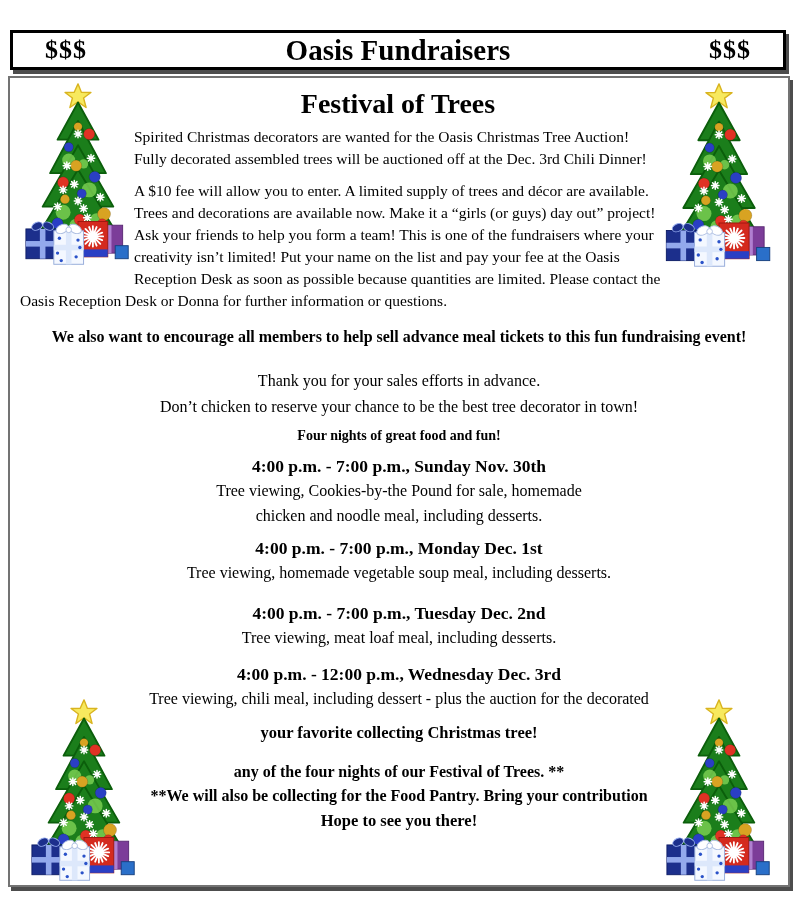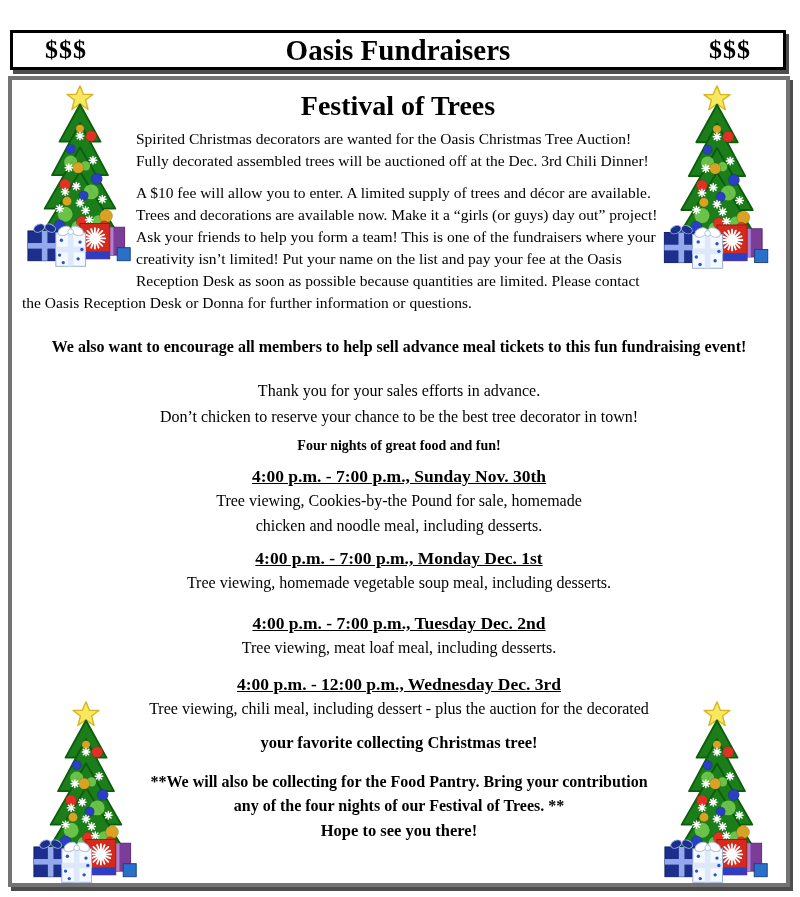--- a/index.html
+++ b/index.html
@@ -12,43 +12,43 @@
   .banner {
     position:absolute; left:10px; right:14px; top:30px; height:40px;
     border:3px solid #000; background:#fff; box-shadow:3px 4px 0 #4d4d4d;
     display:flex; align-items:center; justify-content:space-between; padding:0 32px;
   }
   .banner .dollars { font-size:26px; font-weight:bold; letter-spacing:1px; }
   .banner .btitle  { font-size:29px; font-weight:bold; }
   
   .sheet {
     position:absolute; left:8px; right:10px; top:76px; bottom:10px;
-    border:4px solid #737373; background:#fff; box-shadow:3px 4px 0 #4d4d4d;
+    border:2px solid #737373; background:#fff; box-shadow:3px 4px 0 #4d4d4d;
     padding:4px 10px; overflow:hidden;
   }
   
   .tree { display:block; }
   .tree svg { display:block; }
   .tree-fl { float:left;  width:112px; height:200px; margin-left:2px; }
   .tree-fr { float:right; width:116px; height:200px; }
   .tree-bl { position:absolute; left:18px;  top:620px; width:112px; height:186px; }
   .tree-br { position:absolute; right:12px; top:620px; width:114px; height:186px; }
   
   h1.title { text-align:center; font-size:28px; font-weight:bold; margin:6px 0 6px; }
   p.lead   { font-size:15.5px; line-height:22px; text-align:left; }
   p.lead.first { margin-bottom:10px; }
   .center  { text-align:center; }
   .nowrap  { white-space:nowrap; }
-  .encourage { clear:both; font-weight:bold; font-size:16px; margin-top:22px; line-height:22px; }
+  .encourage { clear:both; font-weight:bold; font-size:16px; margin-top:14px; line-height:22px; }
   .thanks  { font-size:16px; margin-top:22px; line-height:22px; }
   .reserve { font-size:16px; margin-top:4px; line-height:22px; }
   h2.sched-heading { font-size:14px; font-weight:bold; margin-top:4px; line-height:28px; text-align:center; }
   .sched { text-align:center; }
   .sched .time {
-    font-size:17.5px; font-weight:bold; text-decoration:underline;
+    font-size:17.5px; font-weight:bold; 
     line-height:24px; white-space:nowrap;
   }
   .sched .desc { font-size:16px; line-height:25px; white-space:nowrap; }
   .m-sun { margin-top:4px; }
   .m-mon { margin-top:8px; }
   .m-tue { margin-top:16px; }
   .m-wed { margin-top:12px; }
   .auction { font-weight:bold; font-size:16.5px; line-height:27px; margin-top:8px; }
   .pantry  { font-weight:bold; font-size:16px;  line-height:24px; margin-top:14px; }
   .closing { font-weight:bold; font-size:16.5px; line-height:18px; margin-top:4px; }
@@ -197,22 +197,22 @@
     <section class="sched m-wed">
       <div class="time">4:00 p.m. - 12:00 p.m.,  Wednesday Dec. 3rd</div>
       <div class="desc">Tree viewing, chili meal, including dessert  - plus the auction for the decorated</div>
     </section>
 
     <p class="auction center">
       <span class="nowrap" style="display:block">your favorite collecting Christmas tree!</span>
     </p>
 
     <p class="pantry center">
+      <span class="nowrap" style="display:block">any of the four nights of our Festival of Trees. **</span>
       <span class="nowrap" style="display:block">**We will also be collecting for the Food Pantry.  Bring your contribution</span>
-      <span class="nowrap" style="display:block">any of the four nights of our Festival of Trees. **</span>
     </p>
 
     <p class="closing center">Hope to see you there!</p>
 
     <span class="tree tree-bl">
       <svg viewBox="0 0 120 200" width="112" height="186">
           <use href="#xmasTree"></use>
         </svg>
     </span>
     <span class="tree tree-br">

